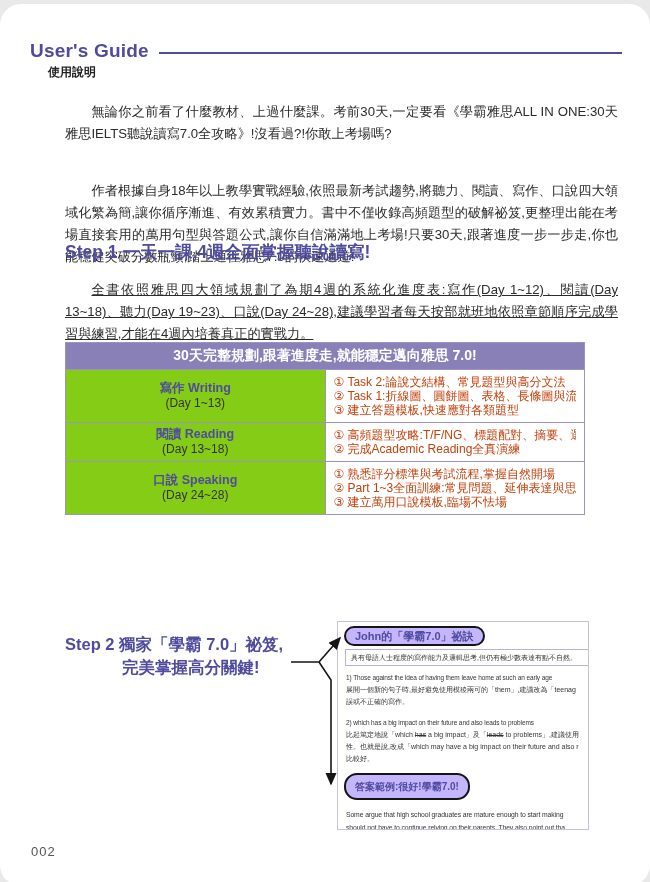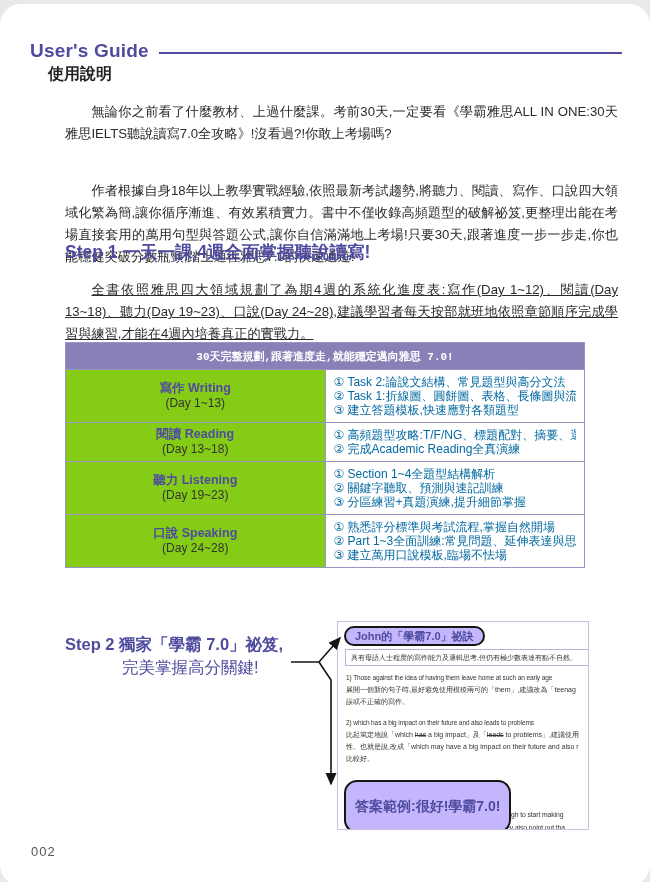--- a/index.html
+++ b/index.html
@@ -5,50 +5,50 @@
   html,body{margin:0;padding:0;background:#e9e9e9;}
   .page{
     position:relative;width:650px;height:882px;background:#ffffff;
     font-family:"Liberation Sans","DejaVu Sans",sans-serif;color:#2b2b2b;
     margin:4px auto;overflow:hidden;border-radius:21px;
   }
   
   .hdr{position:absolute;left:30px;top:36px;width:592px;display:flex;align-items:center;}
   .hdr-title{font-size:19px;font-weight:bold;color:#4f4b9e;letter-spacing:.2px;white-space:nowrap;}
   .hdr-rule{flex:1;height:2px;background:#4f4b9e;margin-left:10px;margin-top:3px;}
-  .hdr-sub{position:absolute;left:48px;top:60px;font-size:16px;font-weight:600;color:#222;}
+  .hdr-sub{position:absolute;left:48px;top:60px;font-size:12px;font-weight:600;color:#222;}
   
   .para{position:absolute;left:65px;width:553px;font-size:13.2px;line-height:22px;
         text-align:justify;text-indent:2em;color:#2b2b2b;}
   .p1{top:84px;}
   .p2{top:163px;}
   .step1-head{position:absolute;left:65px;top:236px;font-size:17.5px;font-weight:bold;color:#4f4b9e;}
   .step1-intro{top:262px;text-decoration:underline;}
   
   table.sched{position:absolute;left:65px;top:338px;width:520px;border-collapse:collapse;table-layout:fixed;}
   table.sched th,table.sched td{border:1px solid #9b93c5;}
-  table.sched th{background:#8a80b8;color:#ffffff;font-size:11px;font-weight:bold;height:26px;
-                 text-align:center;padding:0;font-family:Liberation Mono, monospace;}
+  table.sched th{background:#8a80b8;color:#ffffff;font-size:14px;font-weight:bold;height:26px;
+                 text-align:center;padding:0;}
   td.area{width:107px;background:#84cc16;text-align:center;vertical-align:middle;padding:4px 2px;}
   .area-name{color:#4f4b9e;font-weight:bold;font-size:12.5px;line-height:15px;}
   .area-days{color:#333;font-size:12px;line-height:15px;}
   td.items{padding:5px 8px;vertical-align:middle;}
-  .item-line{font-size:12px;line-height:14px;color:#0369a1;white-space:nowrap;overflow:hidden;}
+  .item-line{font-size:12px;line-height:14px;color:#c2410c;white-space:nowrap;overflow:hidden;}
   
   .step2-head1{position:absolute;left:65px;top:630px;font-size:16.5px;font-weight:bold;color:#4f4b9e;white-space:nowrap;}
-  .step2-head2{position:absolute;left:122px;top:653px;font-size:16.5px;font-weight:normal;color:#4f4b9e;white-space:nowrap;}
+  .step2-head2{position:absolute;left:122px;top:653px;font-size:16.5px;font-weight:bold;color:#4f4b9e;white-space:nowrap;}
   .step2-para{position:absolute;left:65px;top:684px;width:258px;font-size:13px;line-height:23px;
               text-align:justify;text-indent:2em;}
   
   .panel{position:absolute;left:337px;top:617px;width:250px;height:207px;
          border:1px solid #c6c0de;background:#fff;overflow:hidden;}
   .badge{position:absolute;border:2px solid #151515;border-radius:13px;background:#c4b5fd;
          color:#4f4b9e;font-weight:bold;white-space:nowrap;z-index:2;}
   .badge-top{left:6px;top:4px;font-size:11px;line-height:16px;padding:0 9px;}
-  .badge-bottom{left:6px;top:158px;font-size:14px;line-height:17px;padding:16px 9px;}
+  .badge-bottom{left:6px;top:151px;font-size:10px;line-height:17px;padding:3px 9px;}
   .summary-box{position:absolute;left:7px;top:27px;width:300px;border:1px solid #b9b2d6;
                padding:3px 5px;font-size:7px;line-height:9px;color:#333;white-space:nowrap;}
   .sline{white-space:nowrap;color:#333;}
   .s-en{font-size:6.5px;line-height:12px;letter-spacing:-0.1px;}
   .s-zh{font-size:7px;line-height:12px;}
   .blk1{position:absolute;left:8px;top:50px;}
   .blk2{position:absolute;left:8px;top:95px;}
   .answer{position:absolute;left:8px;top:186px;}
   .a-en{font-size:6.8px;line-height:13px;letter-spacing:-0.1px;}
   .st{text-decoration:line-through;}
@@ -95,31 +95,20 @@
         <div class="area-name">閱讀 Reading</div>
         <div class="area-days">(Day 13~18)</div>
       </td>
       <td class="items">
         <div class="item-line">① 高頻題型攻略:T/F/NG、標題配對、摘要、選擇題</div>
         <div class="item-line">② 完成Academic Reading全真演練</div>
       </td>
     </tr>
     <tr>
       <td class="area">
-        <div class="area-name">聽力 Listening</div>
-        <div class="area-days">(Day 19~23)</div>
-      </td>
-      <td class="items">
-        <div class="item-line">① Section 1~4全題型結構解析</div>
-        <div class="item-line">② 關鍵字聽取、預測與速記訓練</div>
-        <div class="item-line">③ 分區練習+真題演練,提升細節掌握</div>
-      </td>
-    </tr>
-    <tr>
-      <td class="area">
         <div class="area-name">口說 Speaking</div>
         <div class="area-days">(Day 24~28)</div>
       </td>
       <td class="items">
         <div class="item-line">① 熟悉評分標準與考試流程,掌握自然開場</div>
         <div class="item-line">② Part 1~3全面訓練:常見問題、延伸表達與思維技巧</div>
         <div class="item-line">③ 建立萬用口說模板,臨場不怯場</div>
       </td>
     </tr>
   </tbody>

